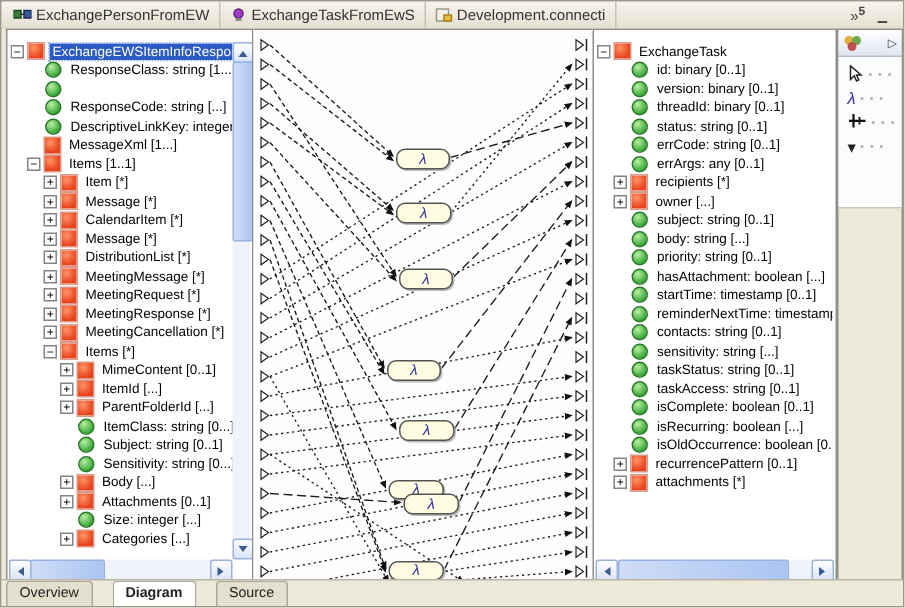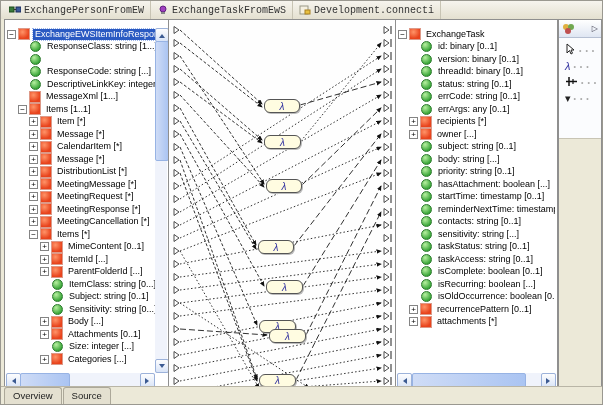--- a/index.html
+++ b/index.html
@@ -1,18 +1,18 @@
 <!DOCTYPE html>
 <html><head>
 <meta charset="utf-8">
 <style>
   html,body{margin:0;padding:0;background:#ece9d8;font-family:"Liberation Sans",sans-serif;}
   .app{position:relative;width:603px;height:405px;background:#ece9d8;border:1px solid #9a9890;box-sizing:border-box;overflow:hidden;}
   
-  .tabbar{position:absolute;left:0;top:0;width:100%;height:18px;background:linear-gradient(#f6f4ee,#e4e0d0);border-bottom:1px solid #b9b5a6;display:flex;align-items:stretch;font-family:Liberation Mono, monospace;}
+  .tabbar{position:absolute;left:0;top:0;width:100%;height:18px;background:linear-gradient(#f6f4ee,#e4e0d0);border-bottom:1px solid #b9b5a6;display:flex;align-items:stretch;}
   .tabs{display:flex;margin-left:2px;}
   .tab{display:flex;align-items:center;gap:3px;padding:0 6px;font-size:10px;color:#333;border-right:1px solid #c8c4b4;white-space:nowrap;cursor:default;}
   .tab.active{background:linear-gradient(#ffffff,#e9f0fb);border:1px solid #7f9ccd;border-bottom:none;border-radius:3px 3px 0 0;color:#000;margin-top:44px;}
   .tab .ticon{width:12px;height:10px;display:inline-block;}
   .tab .x{font-size:9px;color:#666;margin-left:3px;font-weight:bold;}
   .tab-extras{margin-left:auto;display:flex;align-items:center;gap:2px;padding-right:3px;}
   .chev{font-size:10px;color:#444;padding:0 2px;}
   .chev b{font-size:8px;vertical-align:super;}
   .winbtn{width:13px;height:11px;display:inline-flex;align-items:center;justify-content:center;font-size:8px;color:#444;border:1px solid transparent;}
   
@@ -47,21 +47,21 @@
   .canvas svg{position:absolute;left:0;top:0;}
   .lbox{position:absolute;box-sizing:border-box;background:#fffce1;border:1px solid #555;border-radius:6px;display:flex;align-items:center;justify-content:center;font-size:10px;color:#3333a0;font-style:italic;box-shadow:1px 1px 0 #bbb;}
   
   .palette{position:absolute;left:557px;top:0;width:44px;height:369px;background:#ece9d8;border:1px solid #8f8f8f;box-sizing:border-box;}
   .pal-head{height:17px;background:linear-gradient(#ffffff,#dfe6f2);border-bottom:1px solid #b5bfd2;display:flex;align-items:center;justify-content:space-between;padding:0 3px;}
   .pal-body{background:#fbfcfe;height:96px;border-bottom:1px solid #c8c4b4;padding-top:4px;}
   .ptool{height:16px;display:flex;align-items:center;gap:3px;padding-left:6px;font-size:11px;color:#222;}
   .ptool .dots{color:#aaa;font-size:7px;letter-spacing:1px;}
   .pal-lambda{color:#3333a0;font-style:italic;font-size:11px;}
   
-  .bottombar{position:absolute;left:0;bottom:0;width:100%;height:18px;background:#ece9d8;border-top:1px solid #b9b5a6;display:flex;align-items:flex-start;padding-left:3px;box-sizing:border-box;}
+  .bottombar{position:absolute;left:0;bottom:0;width:100%;height:18px;background:#ece9d8;border-top:1px solid #b9b5a6;display:flex;align-items:flex-start;padding-left:3px;box-sizing:border-box;gap:12px;}
   .btab{font-size:9.5px;color:#222;padding:2px 8px 2px;border:1px solid #aca899;border-bottom:none;border-radius:3px 3px 0 0;background:#e4e0d0;margin-right:1px;height:13px;}
   .btab.active{background:#fff;font-weight:bold;position:relative;top:0;}
 </style>
 </head>
 <body>
 
 <div class="app">
 
   <div class="tabbar">
     <div class="tabs" id="tabs">
@@ -666,15 +666,16 @@
             <span>▾</span>
             <span class="dots">• • •</span>
           </div>
         </div>
     </div>
 
   </div>
 
   <div class="bottombar" id="bottomTabs">
       <div class="btab">Overview</div>
+      <div class="btab active">Diagram</div>
       <div class="btab">Source</div>
     </div>
 </div>
 
 </body></html>

